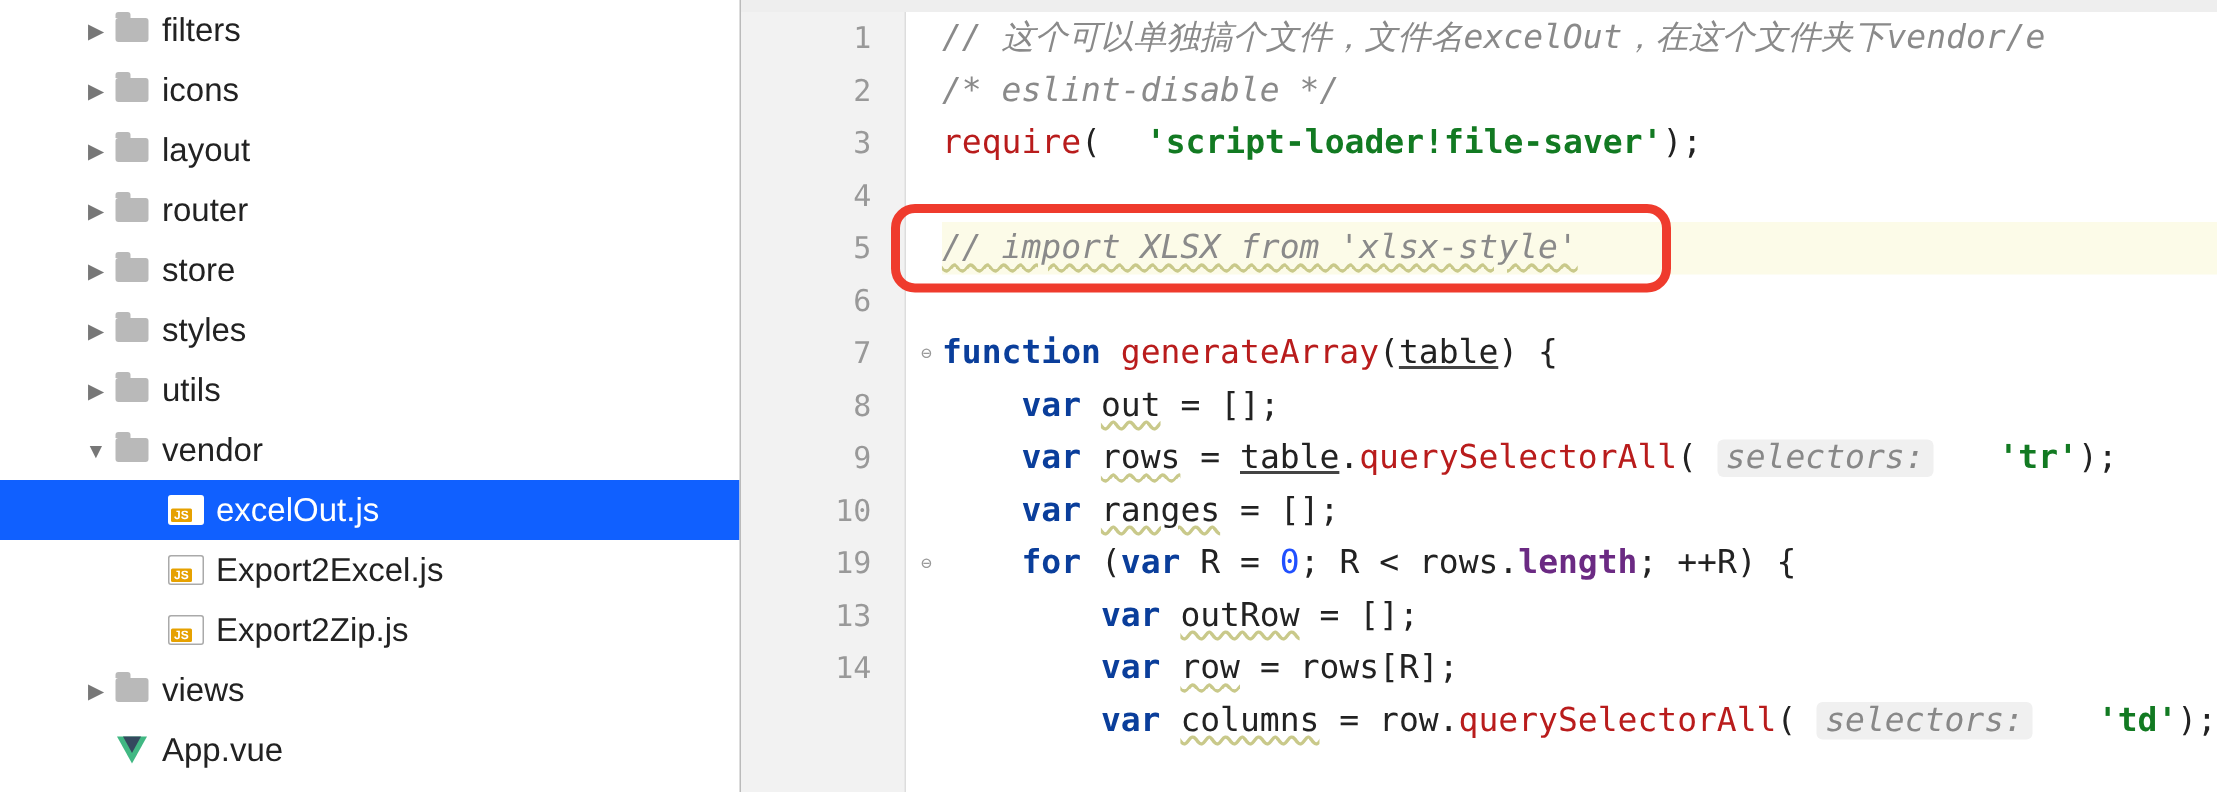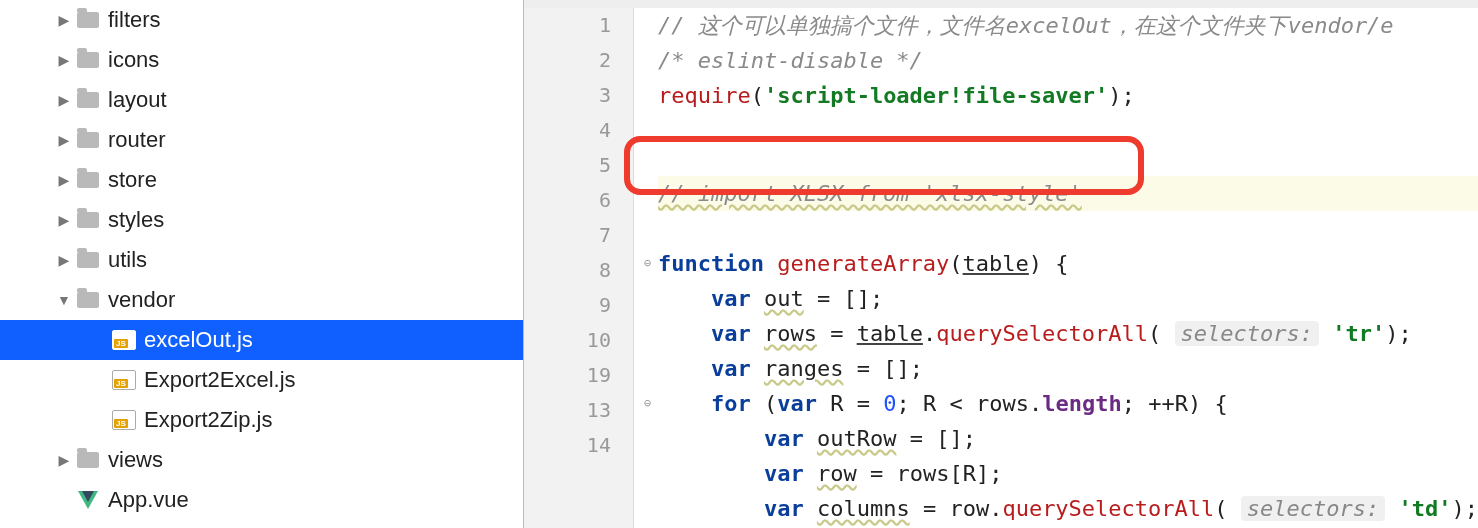--- a/index.html
+++ b/index.html
@@ -141,35 +141,34 @@
     position: relative;
     padding-left: 24px;
   }
   .code-line {
     height: 35px;
     line-height: 35px;
     white-space: pre;
   }
   .hl-current {
     background: #fcfbe8;
-    margin-top: 28px;
   }
   .fold-mark {
     position: absolute;
     left: -14px;
     color: #999;
     font-size: 12px;
     line-height: 35px;
   }
   .fold-mark-wrap { position: relative; }
   
   .c-comment { color: #8a8a8a; font-style: italic; }
   .c-kw      { color: #0a3e9b; font-weight: 700; }
   .c-fn      { color: #b91c1c; }
-  .c-str     { color: #127a22; font-weight: 700; }
+  .c-str     { color: #127a22; font-weight: 700; margin-left: 30px; }
   .c-param   { color: #222; text-decoration: underline; text-decoration-color: #444; text-align: center; }
   .c-plain   { color: #222; }
   .c-prop    { color: #6b2a83; font-weight: 700; }
   .c-num     { color: #2050ff; }
   .c-hint-bg {
     background: #f0f0f0;
     border-radius: 4px;
     padding: 0 6px;
     font-style: italic;
     color: #888;

